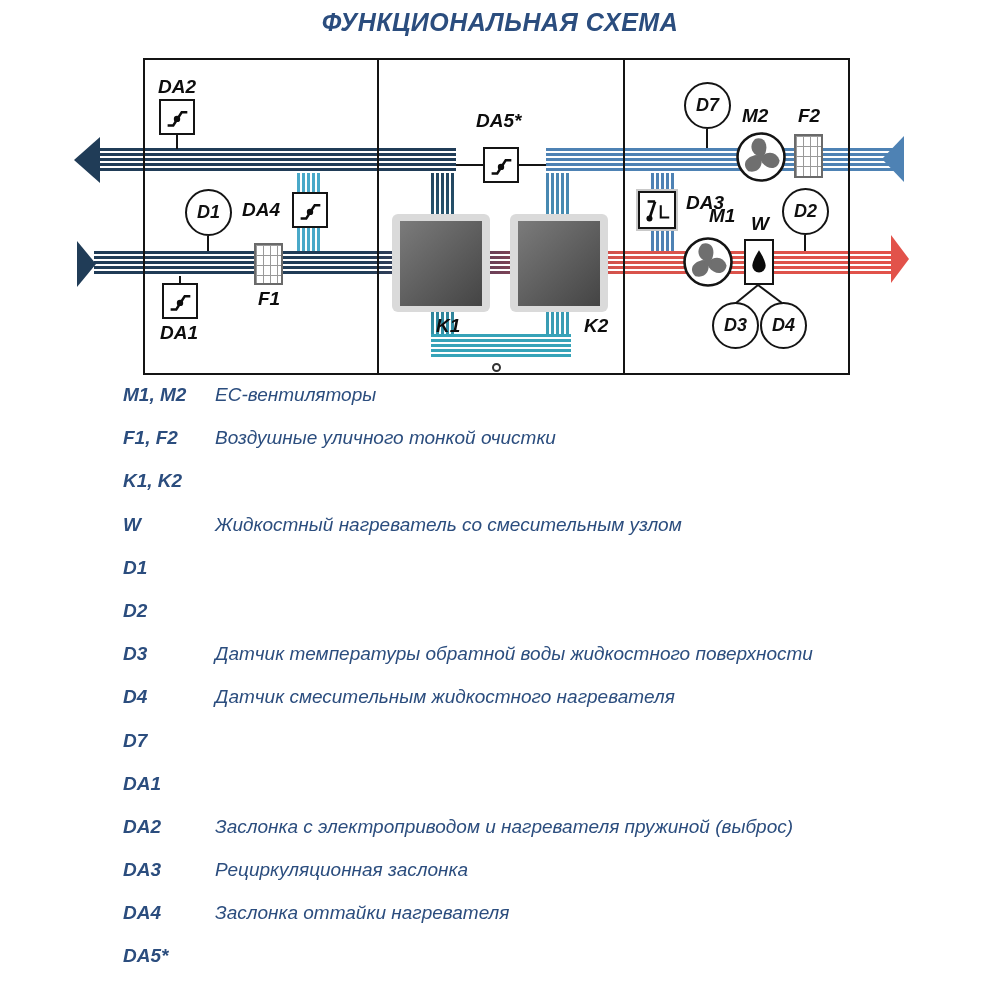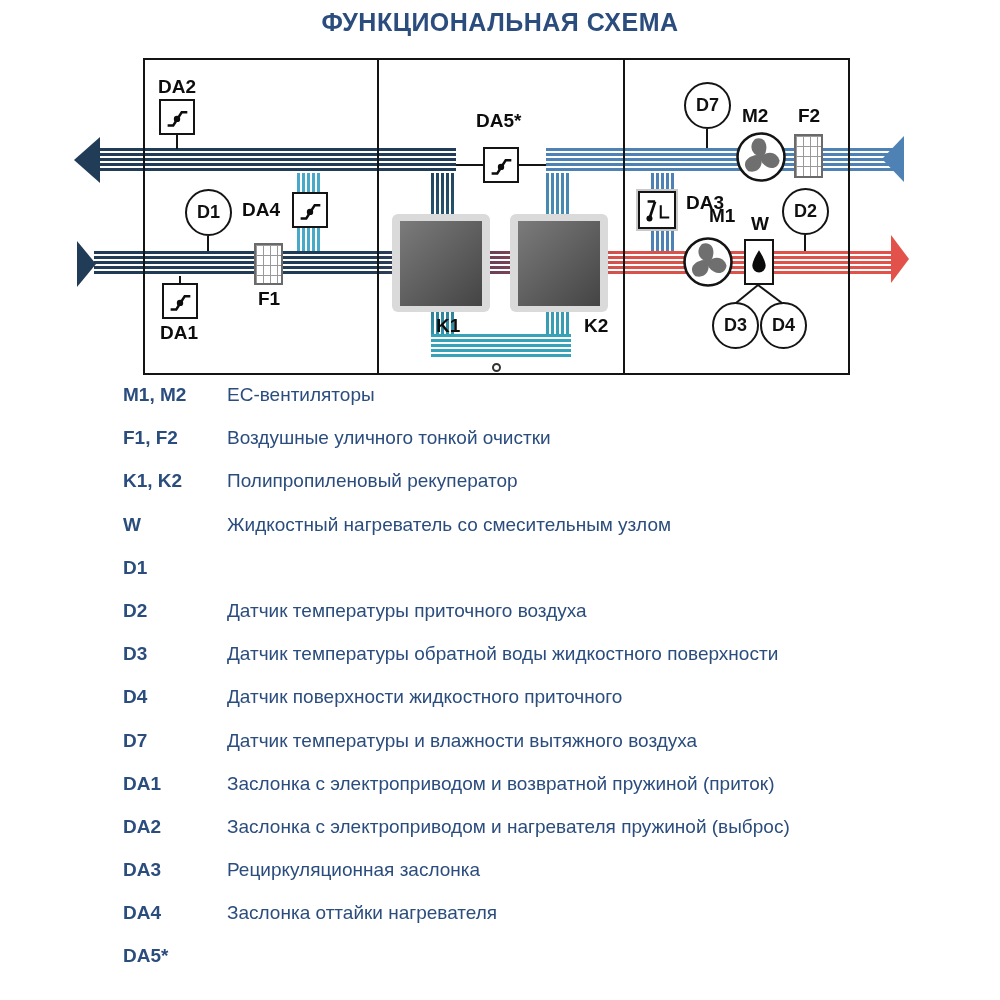--- a/index.html
+++ b/index.html
@@ -1,21 +1,21 @@
 <!DOCTYPE html>
 <html style="--navy-text: #2b4d7e; --duct-dark: #203c57; --duct-blue: #4e82b4; --duct-red: #e2524a; --duct-teal: #36a3b8; --duct-teal-light: #49a9c9; --fan-blade: #6f6f6f; --line: #141414;"><head>
 <meta charset="utf-8">
 <style>
   :root{
     --navy-text:#2b4d7e; --duct-dark:#203c57; --duct-blue:#4e82b4; --duct-red:#e2524a;
     --duct-teal:#36a3b8; --duct-teal-light:#49a9c9; --fan-blade:#6f6f6f; --line:#141414;
   }
   *{margin:0;padding:0;box-sizing:border-box;}
   body{width:1000px;height:1000px;background:#ffffff;font-family:"Liberation Sans",sans-serif;overflow:hidden;}
-  .stage{position:relative;width:848px;height:1000px;}
+  .stage{position:relative;width:848px;height:1000px;font-style:italic;}
   .title{position:absolute;top:8px;left:0;width:1000px;text-align:center;font-size:25px;font-weight:700;color:var(--navy-text);letter-spacing:.5px;}
 
   
   .main-box{position:absolute;left:143px;top:58px;width:707px;height:317px;border:2px solid var(--line);z-index:2;pointer-events:none;}
   .divider{position:absolute;top:58px;width:2px;height:317px;background:var(--line);z-index:2;}
 
   
   .duct{position:absolute;z-index:1;}
   .h-stripes{background-image:repeating-linear-gradient(180deg,rgba(255,255,255,0) 0 3px,#fff 3px 5px);}
   .v-stripes{background-image:repeating-linear-gradient(90deg,rgba(255,255,255,0) 0 3px,#fff 3px 5px);}
@@ -33,21 +33,21 @@
   .kblock .kcore{position:absolute;left:8px;top:7px;right:8px;bottom:6px;background:linear-gradient(135deg,#7b7b7b,#444444);}
   .wbox{position:absolute;width:30px;height:46px;background:#fff;border:2.5px solid var(--line);z-index:3;display:flex;align-items:center;justify-content:center;}
   .drain{position:absolute;width:9px;height:9px;border:2px solid #333;border-radius:50%;background:#fff;z-index:3;}
   .fan{position:absolute;z-index:3;}
   .dlabel{position:absolute;font-size:19px;font-weight:700;color:#0d0d0d;z-index:4;white-space:nowrap;}
 
   
   .legend{position:absolute;left:123px;top:384px;display:flex;flex-direction:column;gap:21.2px;z-index:2;}
   .legend-row{display:flex;align-items:baseline;height:22px;}
   .legend-key{width:92px;font-size:19px;font-weight:700;color:var(--navy-text);}
-  .legend-desc{font-size:19px;color:var(--navy-text);margin-left:12px;}
+  .legend-desc{font-size:19px;color:var(--navy-text);}
   .conn-svg{position:absolute;z-index:2;}
 </style>
 </head>
 <body>
 
 <div class="stage">
 
   <div class="title">ФУНКЦИОНАЛЬНАЯ СХЕМА</div>
 
   <div class="duct v-stripes" style="left:431px;top:150px;width:25px;height:207px;background-color:transparent;
@@ -195,48 +195,44 @@
     <div class="legend-row">
         <span class="legend-key">M1, M2</span>
         <span class="legend-desc">EC-вентиляторы</span>
       </div>
     <div class="legend-row">
         <span class="legend-key">F1, F2</span>
         <span class="legend-desc">Воздушные уличного тонкой очистки</span>
       </div>
     <div class="legend-row">
         <span class="legend-key">K1, K2</span>
-        <span class="legend-desc">Полипропиленовый рекуператор</span>
       </div>
     <div class="legend-row">
         <span class="legend-key">W</span>
         <span class="legend-desc">Жидкостный нагреватель со смесительным узлом</span>
       </div>
     <div class="legend-row">
         <span class="legend-key">D1</span>
       </div>
     <div class="legend-row">
         <span class="legend-key">D2</span>
-        <span class="legend-desc">Датчик температуры приточного воздуха</span>
       </div>
     <div class="legend-row">
         <span class="legend-key">D3</span>
         <span class="legend-desc">Датчик температуры обратной воды жидкостного поверхности</span>
       </div>
     <div class="legend-row">
         <span class="legend-key">D4</span>
-        <span class="legend-desc">Датчик поверхности жидкостного приточного</span>
+        <span class="legend-desc">Датчик смесительным жидкостного нагревателя</span>
       </div>
     <div class="legend-row">
         <span class="legend-key">D7</span>
-        <span class="legend-desc">Датчик температуры и влажности вытяжного воздуха</span>
       </div>
     <div class="legend-row">
         <span class="legend-key">DA1</span>
-        <span class="legend-desc">Заслонка с электроприводом и возвратной пружиной (приток)</span>
       </div>
     <div class="legend-row">
         <span class="legend-key">DA2</span>
         <span class="legend-desc">Заслонка с электроприводом и нагревателя пружиной (выброс)</span>
       </div>
     <div class="legend-row">
         <span class="legend-key">DA3</span>
         <span class="legend-desc">Рециркуляционная заслонка</span>
       </div>
     <div class="legend-row">

